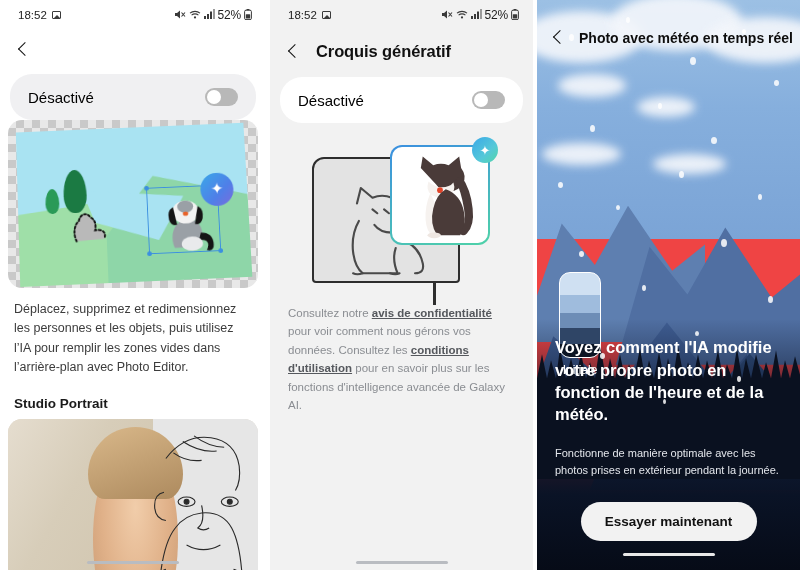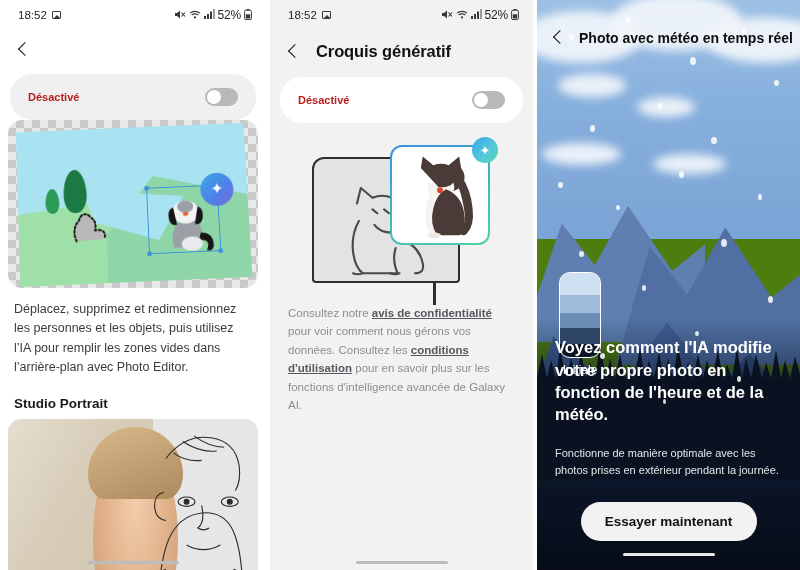--- a/index.html
+++ b/index.html
@@ -10,21 +10,21 @@
     overflow: hidden;
   }
   .screens { display: flex; width: 800px; height: 570px; }
 
   
   .panel { position: relative; height: 570px; overflow: hidden; }
   .p1 { width: 266px; background: #ffffff; }
   .gap { width: 4px; background: #ffffff; height: 570px; }
   .p2 { width: 263px; background: #f2f2f2; }
   .gap2 { width: 4px; background: #ffffff; height: 570px; }
-  .p3 { width: 263px; background: #4d7c0f; }
+  .p3 { width: 263px; background: #ef4444; }
 
   
   .statusbar {
     height: 30px; display: flex; align-items: center;
     justify-content: space-between; padding: 0 14px 0 18px;
     font-size: 11.5px; color: #222; font-weight: 500;
   }
   .sb-left { display: flex; align-items: center; gap: 5px; justify-content: space-between; }
   .sb-right { display: flex; align-items: center; gap: 3px; }
   .sb-icon { display: inline-block; }
@@ -56,21 +56,21 @@
   .appbar-title { font-size: 16.5px; font-weight: 700; color: #111; letter-spacing: -0.1px; }
 
   
   .toggle-card {
     margin: 0 10px; border-radius: 22px;
     display: flex; align-items: center; justify-content: space-between;
     padding: 14px 18px; cursor: pointer;
   }
   .p1 .toggle-card { background: #f0f0f2; }
   .p2 .toggle-card { background: #ffffff; }
-  .toggle-label { font-size: 11px; font-weight: 700; color: #b91c1c; }
+  .toggle-label { font-size: 15px; font-weight: 400; color: #000000; }
   .switch {
     width: 33px; height: 18px; border-radius: 10px; background: #b8b8b8;
     position: relative; flex: none;
   }
   .switch::after {
     content: ""; position: absolute; top: 2px; left: 2px;
     width: 14px; height: 14px; border-radius: 50%; background: #ffffff;
   }
 
   

